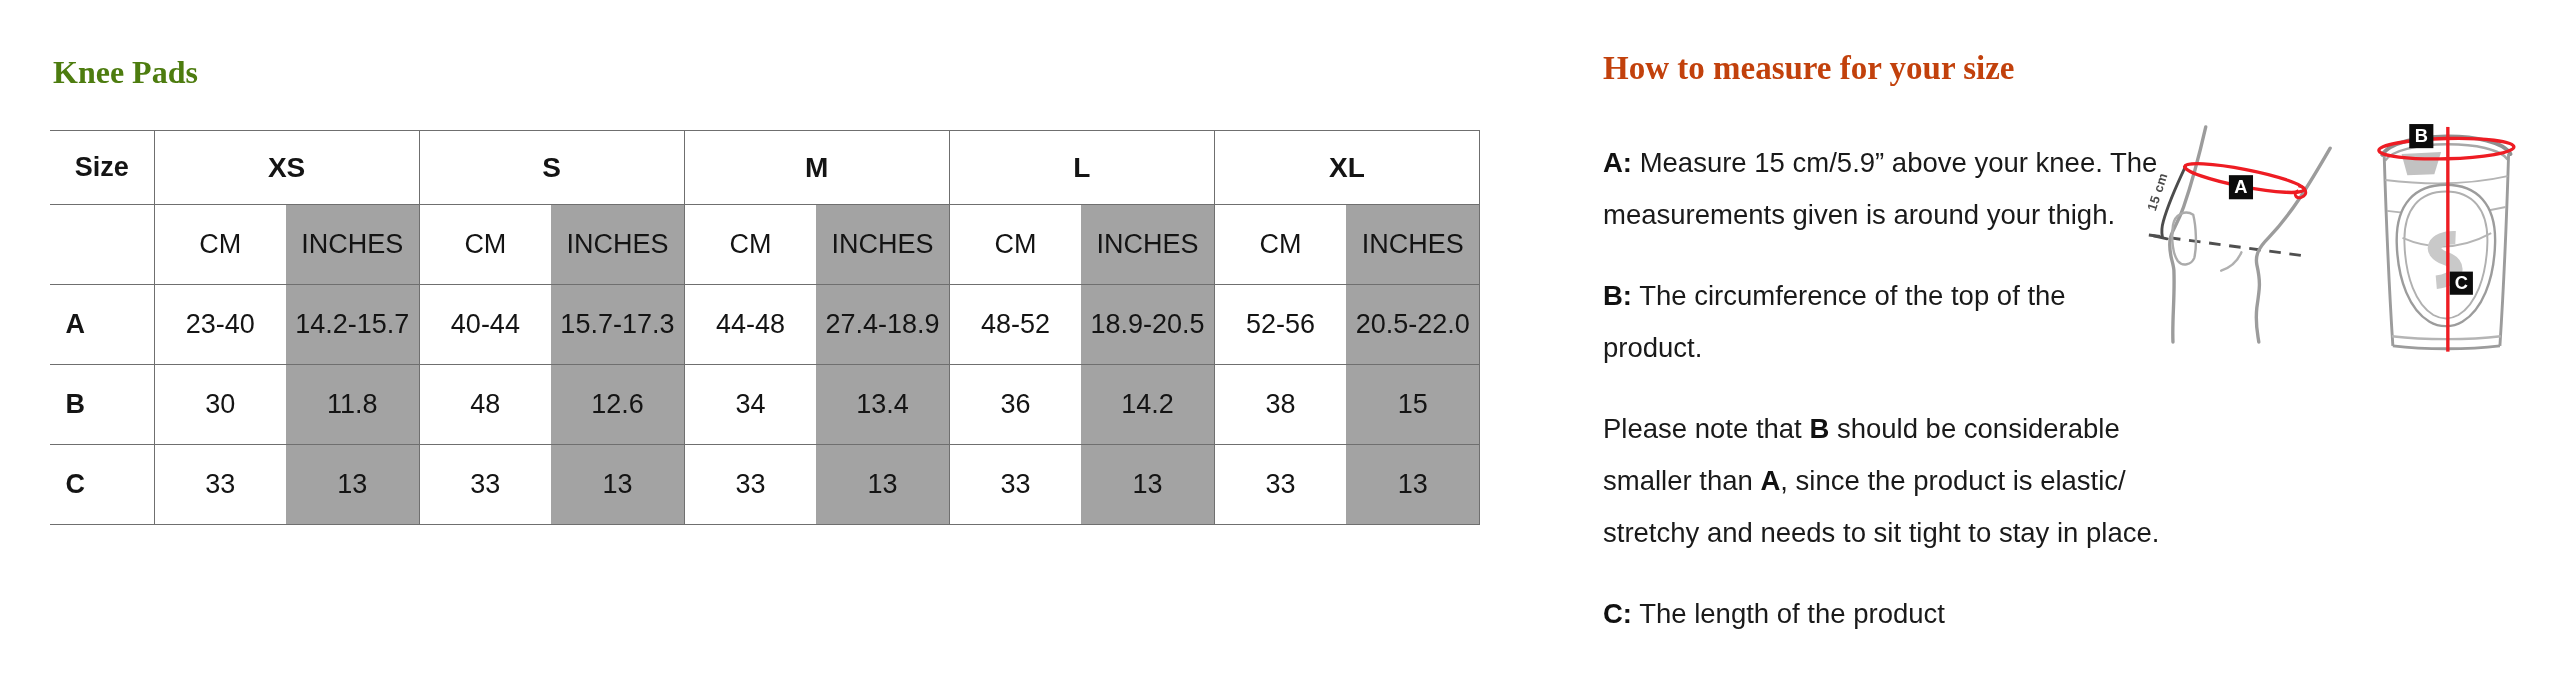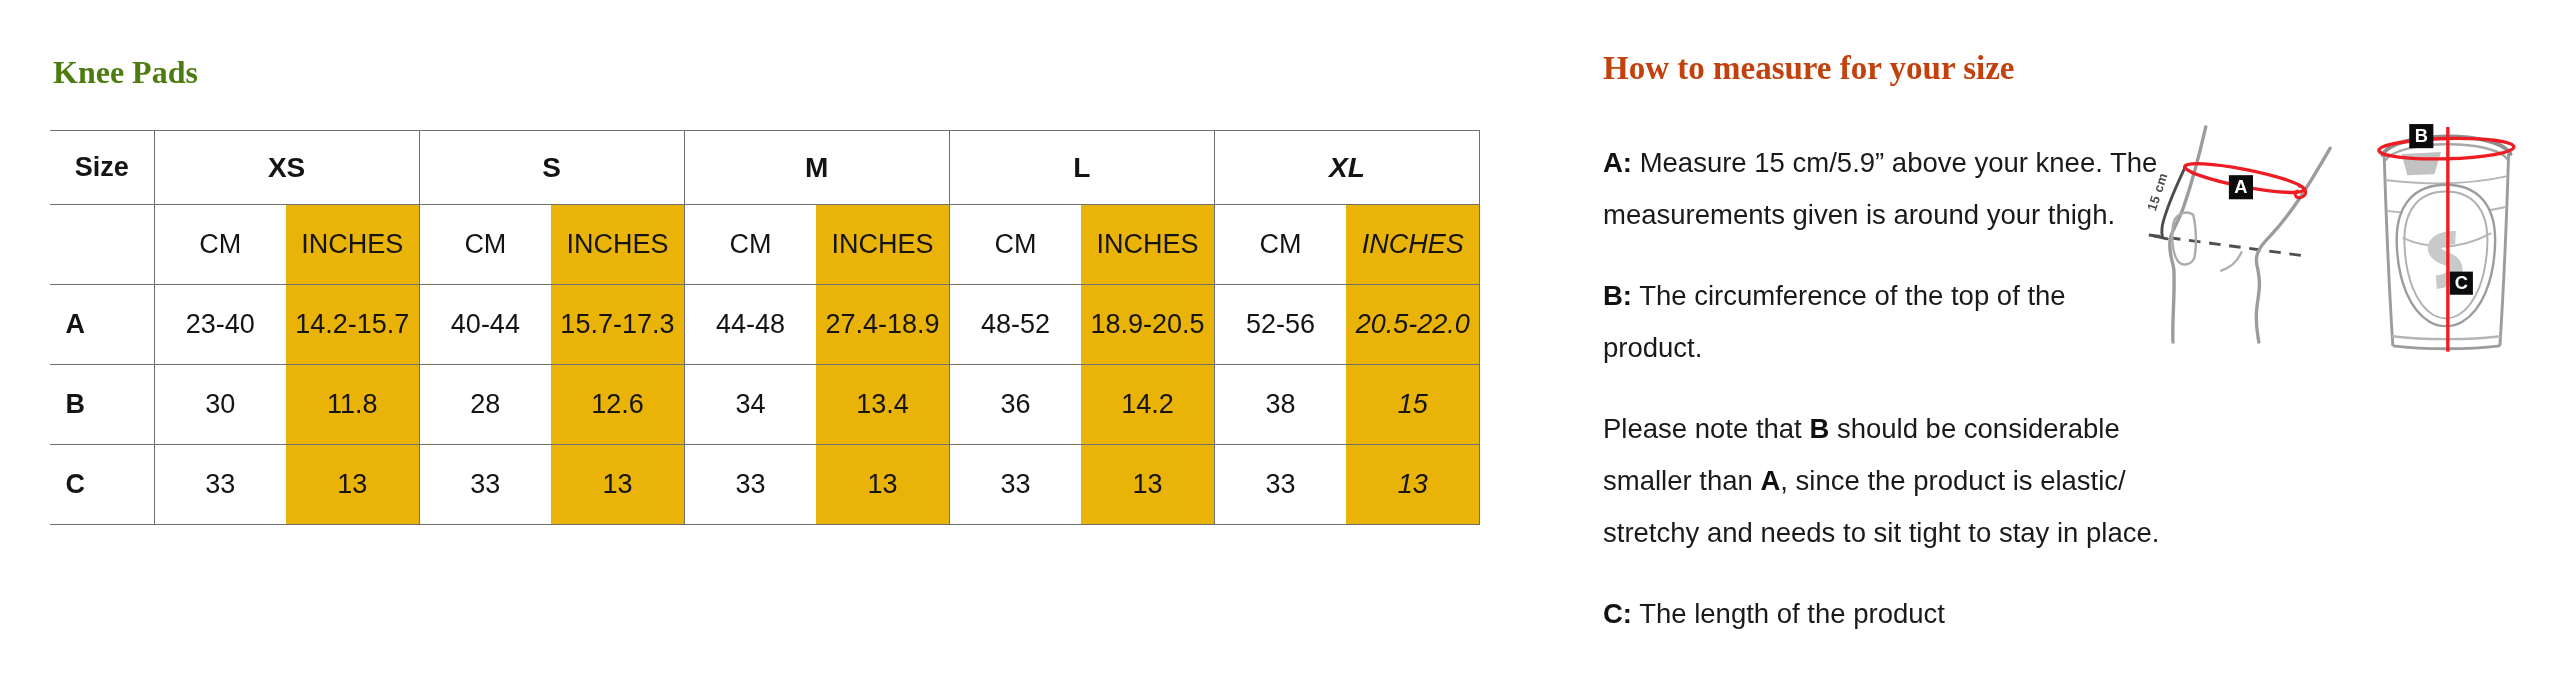--- a/index.html
+++ b/index.html
@@ -14,22 +14,22 @@
     position:absolute; left:53px; top:54px;
     font-family:"Liberation Serif", serif; font-weight:700; font-size:32px; color:#4d7c0f;
   }
   .table-wrap { position:absolute; left:50px; top:130px; }
   table.size-chart { border-collapse:collapse; table-layout:fixed; width:1430px; }
   .size-chart td { padding:0; text-align:center; vertical-align:middle; font-size:27px; color:#141414; }
   .size-chart tr { border-top:1.9px solid #6f6f6f; height:80px; }
   .size-chart tr.r-sizes { height:74px; }
   .size-chart tr.r-last { border-bottom:1.9px solid #6f6f6f; }
   .size-chart td.g-start { border-left:1.9px solid #6f6f6f; }
-  .size-chart td.t-right { border-right:1.9px solid #6f6f6f;font-style:italic; }
-  .size-chart td.inches { background:#eab308; }
+  .size-chart td.t-right { border-right:1.9px solid #6f6f6f; }
+  .size-chart td.inches { background:#a3a3a3; }
   .size-chart td.corner { font-weight:700; }
   .size-chart td.size-h { font-weight:700; font-size:28px; }
   .size-chart td.rowlab { text-align:left; padding-left:15.4px; font-weight:700; }
   col.col-size { width:104px; }
   col.col-cm { width:132px; }
   col.col-in { width:133px; }
 
   
   .guide { position:absolute; left:1603px; top:50px; width:584px; }
   .guide-heading {
@@ -105,21 +105,21 @@
         <td class="inches">27.4-18.9</td>
         <td class="g-start">48-52</td>
         <td class="inches">18.9-20.5</td>
         <td class="g-start">52-56</td>
         <td class="inches t-right">20.5-22.0</td>
       </tr>
       <tr>
         <td class="rowlab">B</td>
         <td class="g-start">30</td>
         <td class="inches">11.8</td>
-        <td class="g-start">28</td>
+        <td class="g-start">48</td>
         <td class="inches">12.6</td>
         <td class="g-start">34</td>
         <td class="inches">13.4</td>
         <td class="g-start">36</td>
         <td class="inches">14.2</td>
         <td class="g-start">38</td>
         <td class="inches t-right">15</td>
       </tr>
       <tr class="r-last">
         <td class="rowlab">C</td>

